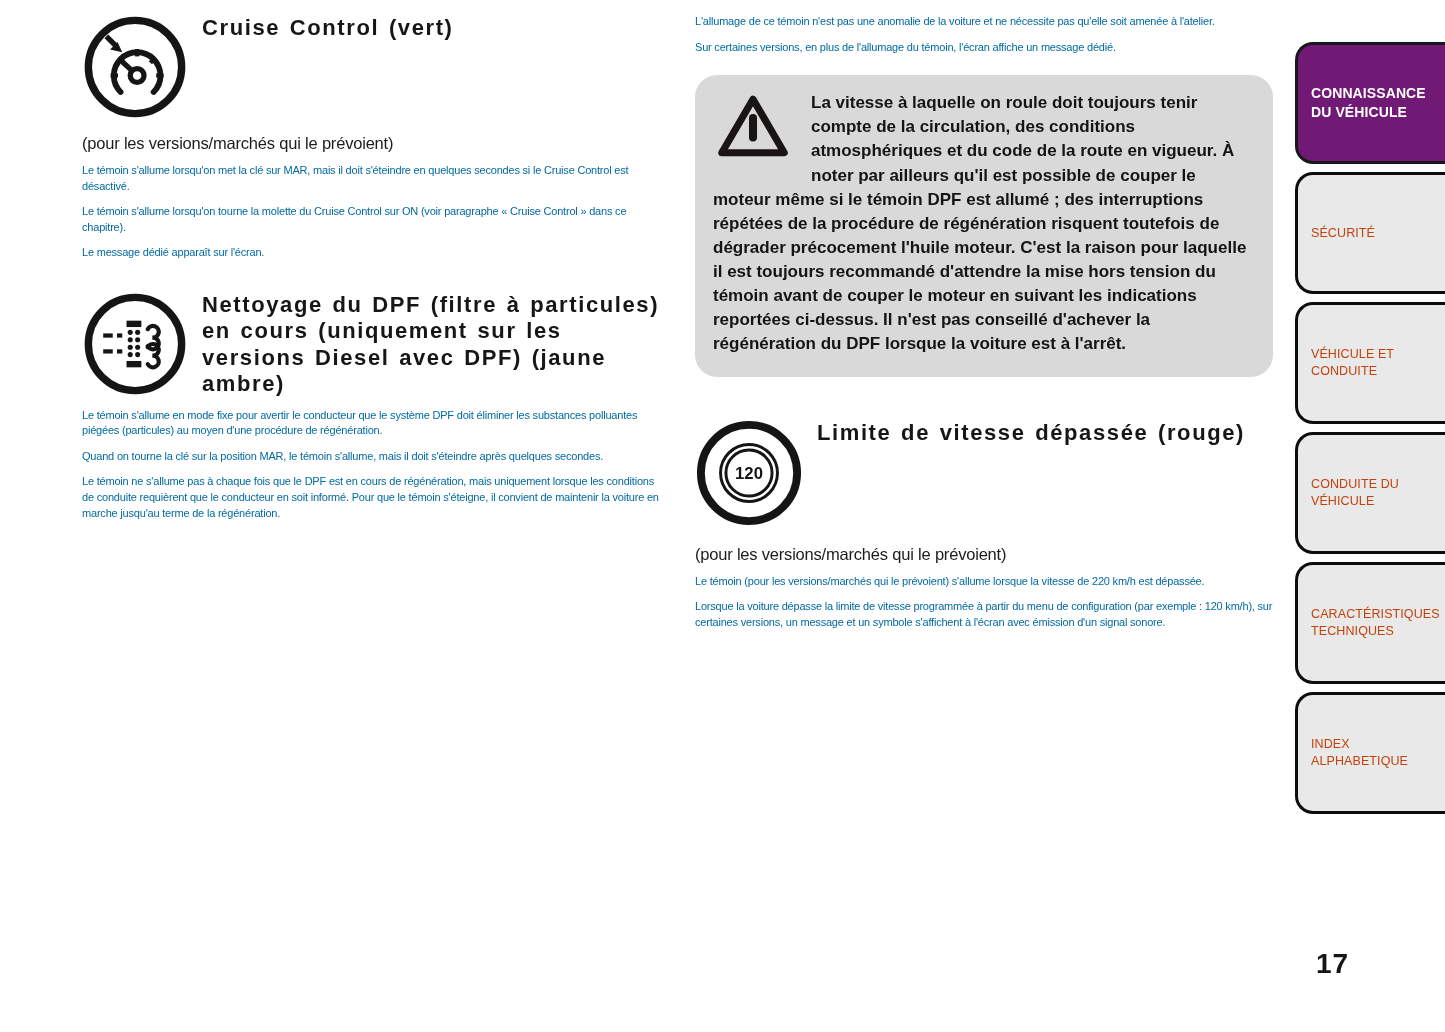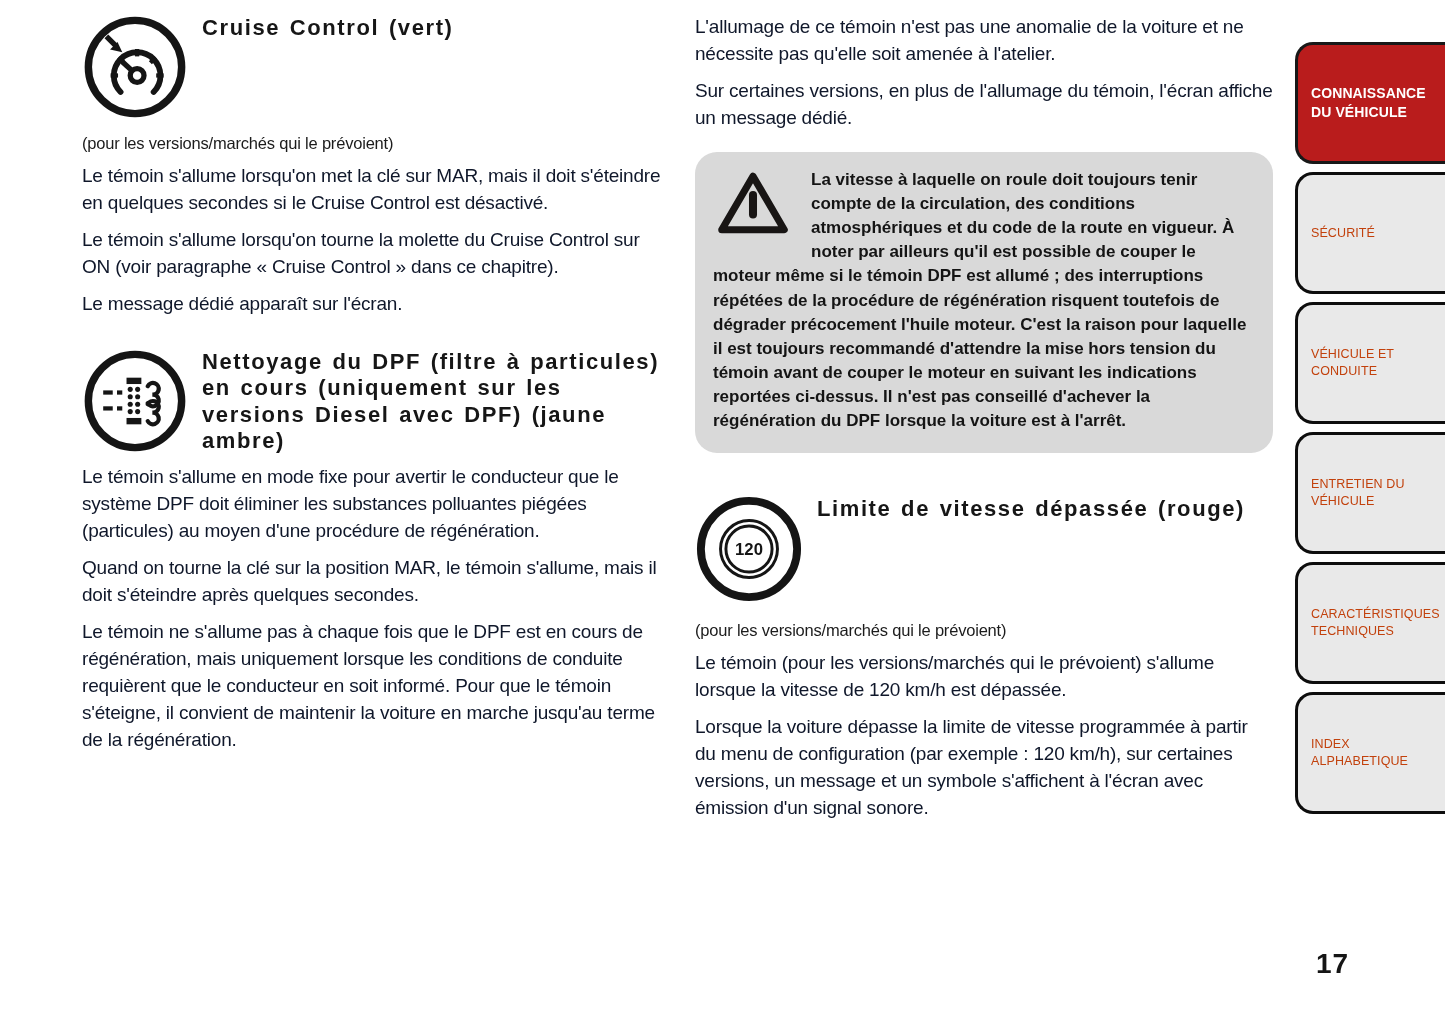--- a/index.html
+++ b/index.html
@@ -24,22 +24,22 @@
   .icon-wrap svg { display:block; }
   h2 {
     font-size:22px; font-weight:700; letter-spacing:1.6px;
     line-height:1.2; color:#161616; padding-top:1px;
     word-spacing:2px;
   }
 
   
   .note { font-size:16.5px; letter-spacing:-0.2px; margin-top:14px; }
   p.body {
-    font-size:19px; line-height:1.42; letter-spacing:-0.2px;
-    margin-top:10px; color:#0f172a;
+    font-size:11px; line-height:1.42; letter-spacing:-0.2px;
+    margin-top:10px; color:#0369a1;
   }
   .mt-lg { margin-top:30px; }
 
   
   .warning-box {
     margin-top:20px;
     background:#d9d9d9;
     border-radius:22px;
     padding:16px 20px 20px 18px;
     font-size:17px; font-weight:700; 
@@ -58,21 +58,21 @@
     border:3px solid #0d0d0d; border-right:none;
     border-radius:18px 0 0 18px;
     display:flex; align-items:center;
     padding-left:13px; padding-right:4px;
     font-size:12.5px; line-height:1.35; letter-spacing:0.1px;
     color:#c2410c;
     cursor:pointer;
   }
   .tab:first-child { margin-top:42px; }
   .tab.active {
-    background:#b91c1c; border-color:#181818;
+    background:#701a75; border-color:#181818;
     color:#ffffff; font-weight:700; font-size:14px;
   }
 
   
   #page-number {
     position:absolute; left:1316px; top:948px;
     font-size:28px; font-weight:700; color:#151515;
     letter-spacing:1px;
   }
 
@@ -158,36 +158,36 @@
           <circle class="ic" cx="55" cy="55" r="49" stroke-width="8"></circle>
           <circle class="ic" cx="55" cy="55" r="29" stroke-width="3"></circle>
           <circle class="ic" cx="55" cy="55" r="23.5" stroke-width="3"></circle>
           <text x="55" y="61.5" text-anchor="middle" font-family="Liberation Sans, sans-serif" font-size="17" font-weight="bold" fill="#151515">120</text>
         </svg>
       </span>
       <h2>Limite de vitesse dépassée (rouge)</h2>
     </div>
 
     <div class="note" style="margin-top:18px">(pour les versions/marchés qui le prévoient)</div>
-    <p class="body">Le témoin (pour les versions/marchés qui le prévoient) s'allume lorsque la vitesse de 120 km/h est dépassée.</p>
+    <p class="body">Le témoin (pour les versions/marchés qui le prévoient) s'allume lorsque la vitesse de 220 km/h est dépassée.</p>
     <p class="body">Lorsque la voiture dépasse la limite de vitesse programmée à partir du menu de configuration (par exemple : 120 km/h), sur certaines versions, un message et un symbole s'affichent à l'écran avec émission d'un signal sonore.</p>
   </div>
 
   <div id="sidebar">
     <div class="tab active">
       <span>CONNAISSANCE DU VÉHICULE</span>
     </div>
     <div class="tab">
       <span>SÉCURITÉ</span>
     </div>
     <div class="tab">
       <span>VÉHICULE ET CONDUITE</span>
     </div>
     <div class="tab">
-      <span>ENTRETIEN DU VÉHICULE</span>
+      <span>CONDUITE DU VÉHICULE</span>
     </div>
     <div class="tab">
       <span>CARACTÉRISTIQUES TECHNIQUES</span>
     </div>
     <div class="tab">
       <span>INDEX ALPHABETIQUE</span>
     </div>
   </div>
 
   <div id="page-number">17</div>

